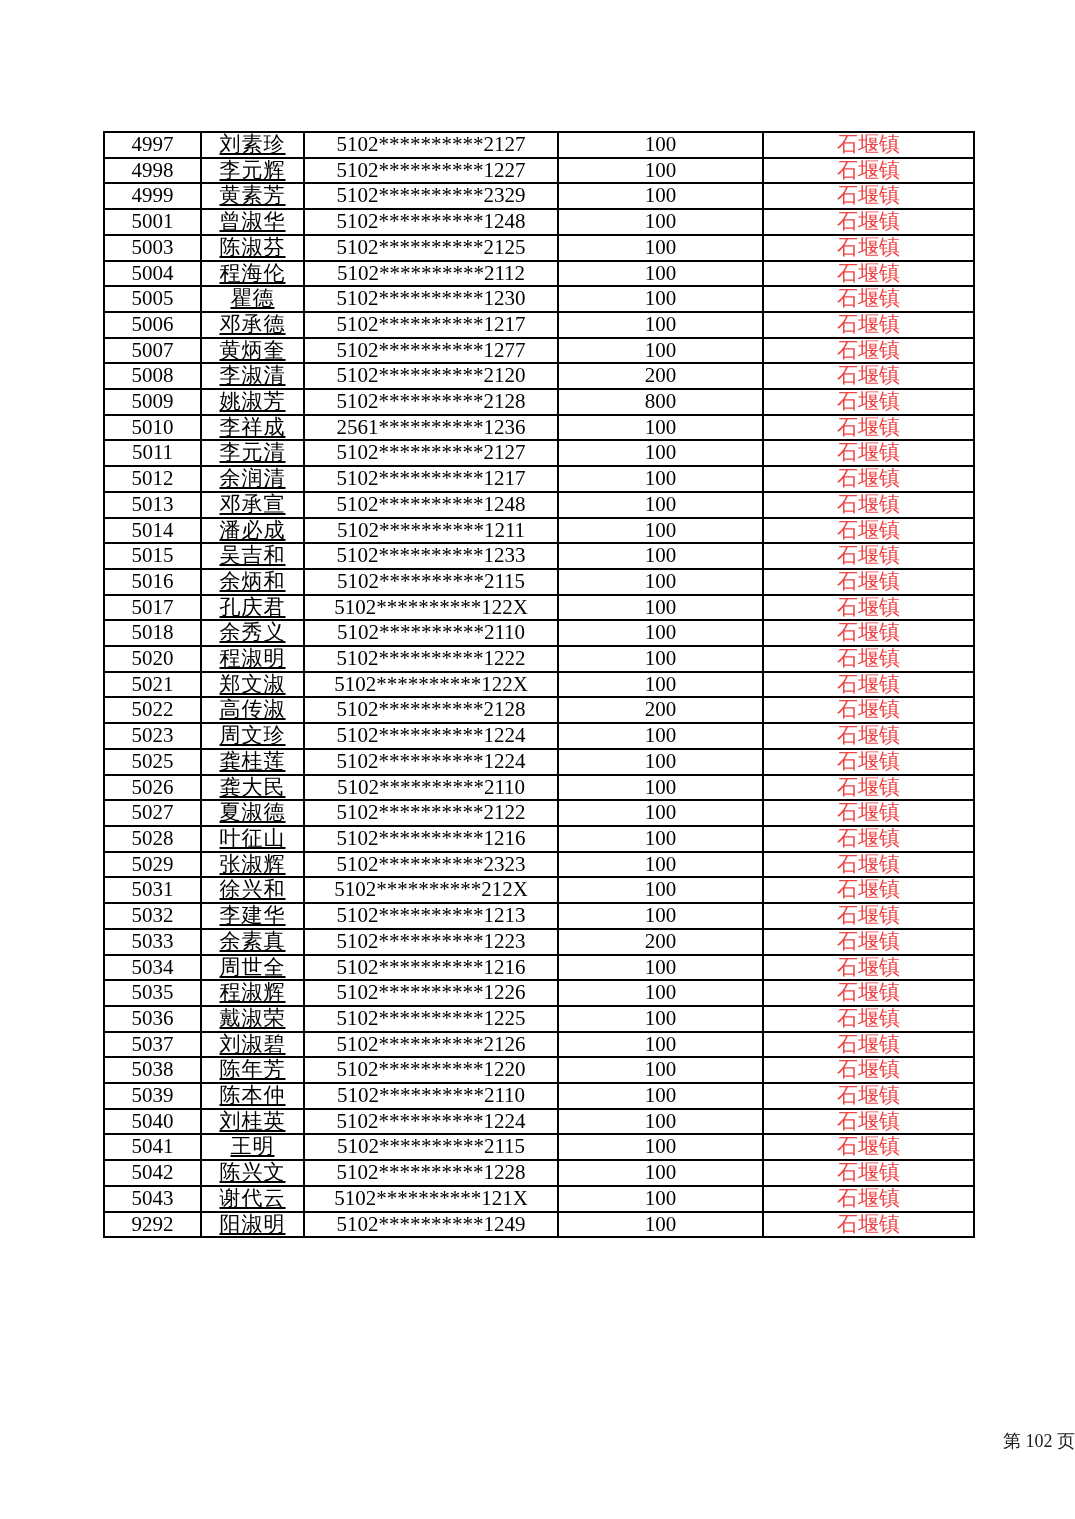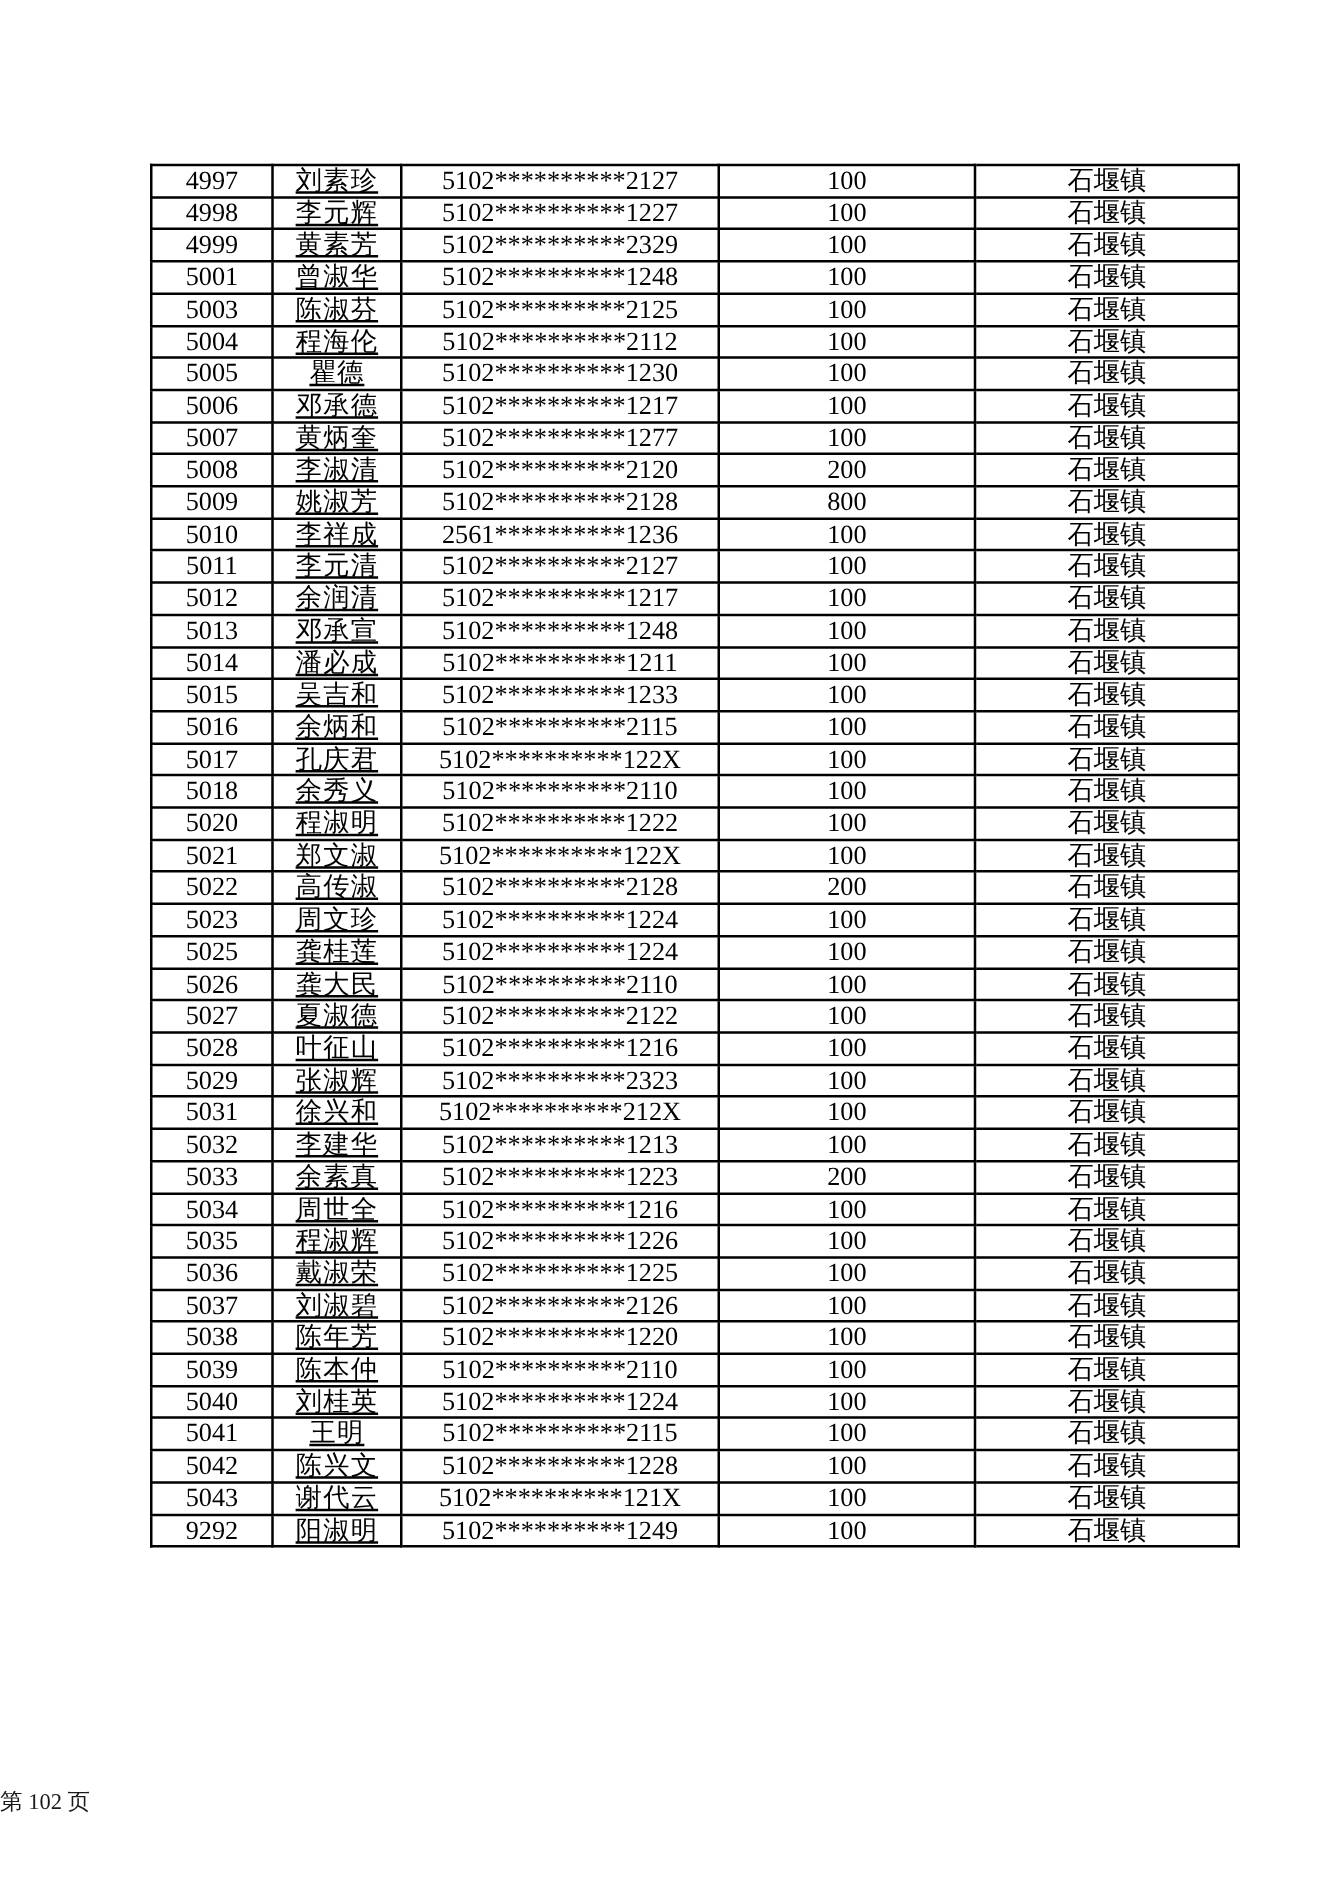--- a/index.html
+++ b/index.html
@@ -13,46 +13,45 @@
     color: #000000;
     overflow: hidden;
   }
   table.roster {
     position: absolute;
     left: 103px;
     top: 131px;
     width: 870px;
     border-collapse: collapse;
     table-layout: fixed;
-    margin-left: 17px;
   }
   table.roster td {
     border: 2px solid #000000;
     height: 23.7px;
     padding: 0;
     text-align: center;
     vertical-align: middle;
     font-size: 21px;
     line-height: 23.7px;
     white-space: nowrap;
     overflow: hidden;
   }
   col.col-serial { width: 97px; }
   col.col-name   { width: 103px; }
   col.col-id     { width: 254px; }
   col.col-amount { width: 205px; }
   col.col-town   { width: 211px; }
   td.c1 { letter-spacing: 1px; text-decoration: underline; }
-  td.c4 { color: #000000; }
+  td.c4 { color: #ef4444; }
   .footer {
     position: absolute;
     left: 0;
     top: 1429px;
     width: 100%;
-    text-align: left;
+    text-align: right;
     font-size: 18px;
     color: #1a1a1a;
   }
 </style>
 </head>
 <body>
 
 <div class="page">
 
   <table class="roster">

